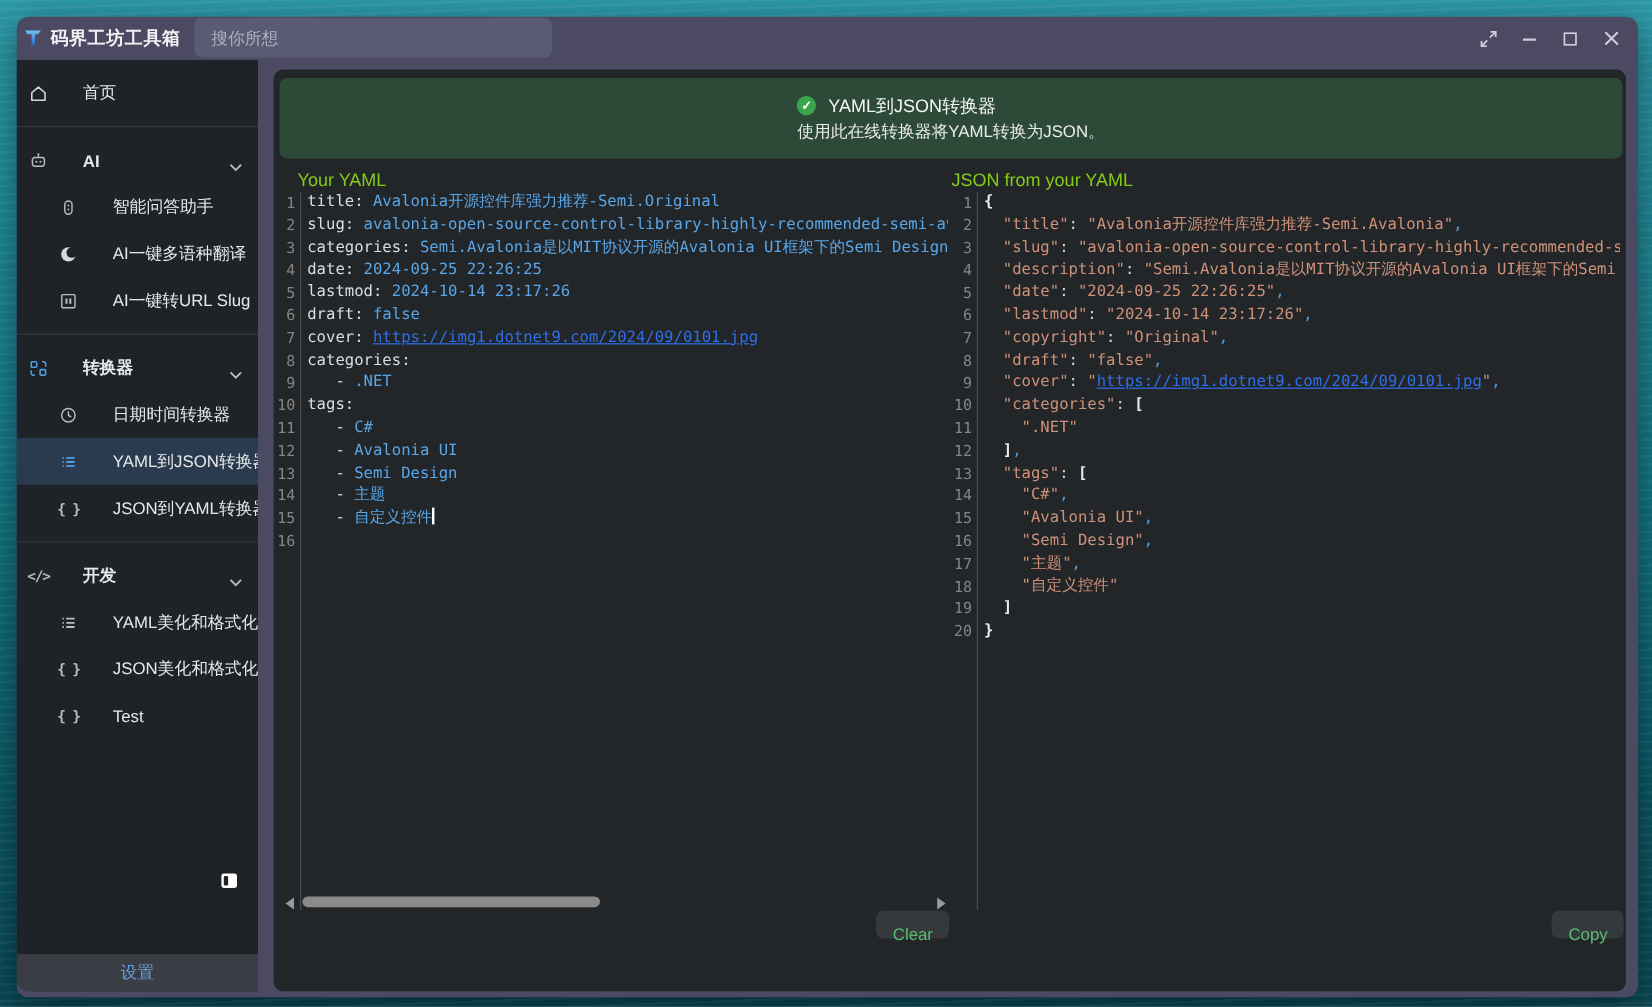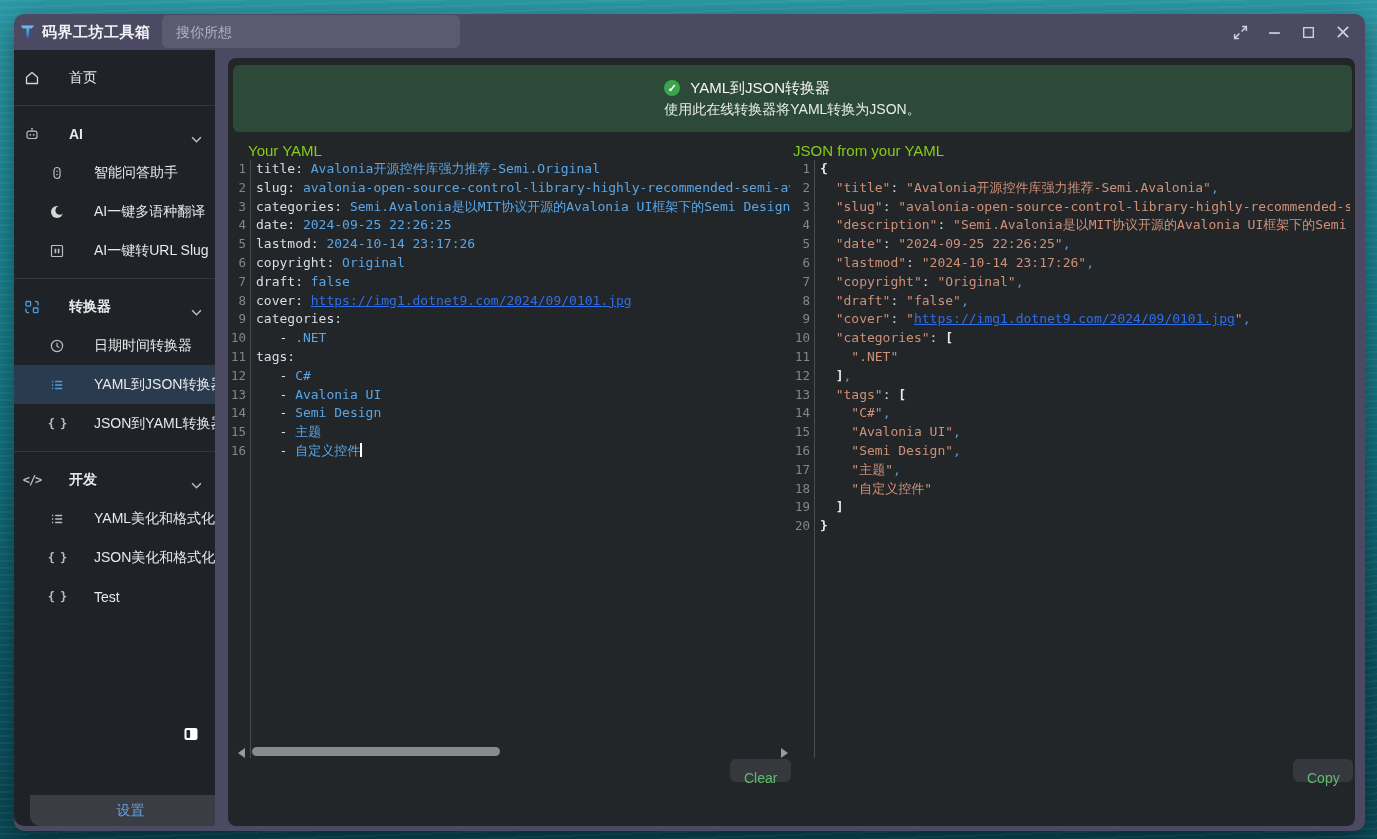--- a/index.html
+++ b/index.html
@@ -34,21 +34,21 @@
     color:#e6e8ea; font-size:14px; cursor:pointer; position:relative; }
   .nav-item .lbl { margin-left:29px; white-space:nowrap; overflow:hidden; }
   .nav-item.group .lbl { font-weight:600; }
   .nav-item.sub { padding-left:35px; }
   .nav-item.selected { background:#2b3b4f; }
   .icon16 { width:16px; height:16px; flex:0 0 16px; display:flex; align-items:center; justify-content:center; }
   .chev { position:absolute; right:13px; top:16px; }
   .divider { height:1px; background:#34373c; margin:8px 0; }
   .txt-icon { font-family:"DejaVu Sans Mono",monospace; font-size:12px; color:#b9bdc4; font-weight:bold; letter-spacing:-1px; }
   .collapse-btn { position:absolute; left:169px; top:676px; width:16px; height:16px; cursor:pointer; }
-  .settings-bar { position:absolute; left:16px; bottom:0; width:100%; height:31px; background:#3a3d43;
+  .settings-bar { position:absolute; left:0; bottom:0; width:100%; height:31px; background:#3a3d43;
     display:flex; align-items:center; justify-content:center; cursor:pointer; border-radius:0 0 0 10px; }
   .settings-bar span { color:#65a0e2; font-size:14px; }
 
   
   .main-panel { position:absolute; left:214px; top:44px; width:1127px; height:768px;
     background:#232629; border-radius:8px; overflow:hidden; }
 
   .banner { position:absolute; left:5px; top:7px; width:1119px; height:67px;
     background:#2c4a37; border-radius:6px; display:flex; align-items:center; justify-content:center; }
   .banner-block { display:flex; flex-direction:column; gap:3px; }
@@ -306,21 +306,20 @@
           <div class="ln">14</div>
           <div class="ln">15</div>
           <div class="ln">16</div>
         </div>
       <div class="code" id="yaml-code" style="left:28px; width:534px; height:585px;">
           <div class="code-line"><span class="sg-ykey">title</span><span class="sg-ypunc">: </span><span class="sg-yval">Avalonia开源控件库强力推荐-Semi.Original</span></div>
           <div class="code-line"><span class="sg-ykey">slug</span><span class="sg-ypunc">: </span><span class="sg-yval">avalonia-open-source-control-library-highly-recommended-semi-avalonia</span></div>
           <div class="code-line"><span class="sg-ykey">categories</span><span class="sg-ypunc">: </span><span class="sg-yval">Semi.Avalonia是以MIT协议开源的Avalonia UI框架下的Semi Design</span></div>
           <div class="code-line"><span class="sg-ykey">date</span><span class="sg-ypunc">: </span><span class="sg-yval">2024-09-25 22:26:25</span></div>
           <div class="code-line"><span class="sg-ykey">lastmod</span><span class="sg-ypunc">: </span><span class="sg-yval">2024-10-14 23:17:26</span></div>
-          <div class="code-line"><span class="sg-ykey">copyright</span><span class="sg-ypunc">: </span><span class="sg-yval">Original</span></div>
           <div class="code-line"><span class="sg-ykey">draft</span><span class="sg-ypunc">: </span><span class="sg-yval">false</span></div>
           <div class="code-line"><span class="sg-ykey">cover</span><span class="sg-ypunc">: </span><span class="sg-link">https://img1.dotnet9.com/2024/09/0101.jpg</span></div>
           <div class="code-line"><span class="sg-ykey">categories</span><span class="sg-ypunc">:</span></div>
           <div class="code-line"><span class="sg-ypunc">   - </span><span class="sg-yval">.NET</span></div>
           <div class="code-line"><span class="sg-ykey">tags</span><span class="sg-ypunc">:</span></div>
           <div class="code-line"><span class="sg-ypunc">   - </span><span class="sg-yval">C#</span></div>
           <div class="code-line"><span class="sg-ypunc">   - </span><span class="sg-yval">Avalonia UI</span></div>
           <div class="code-line"><span class="sg-ypunc">   - </span><span class="sg-yval">Semi Design</span></div>
           <div class="code-line"><span class="sg-ypunc">   - </span><span class="sg-yval">主题</span></div>
           <div class="code-line"><span class="sg-ypunc">   - </span><span class="sg-yval">自定义控件</span><span class="sg-cursor"></span></div>

